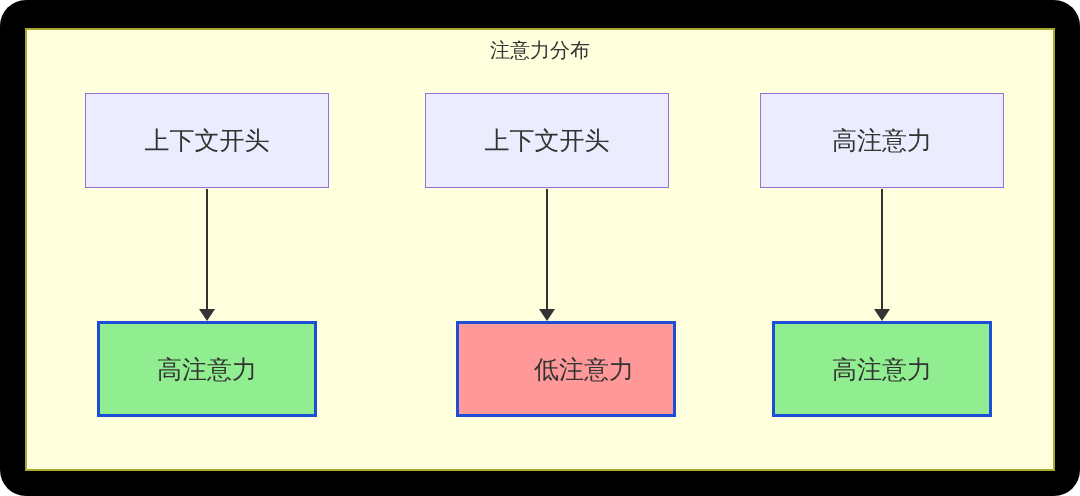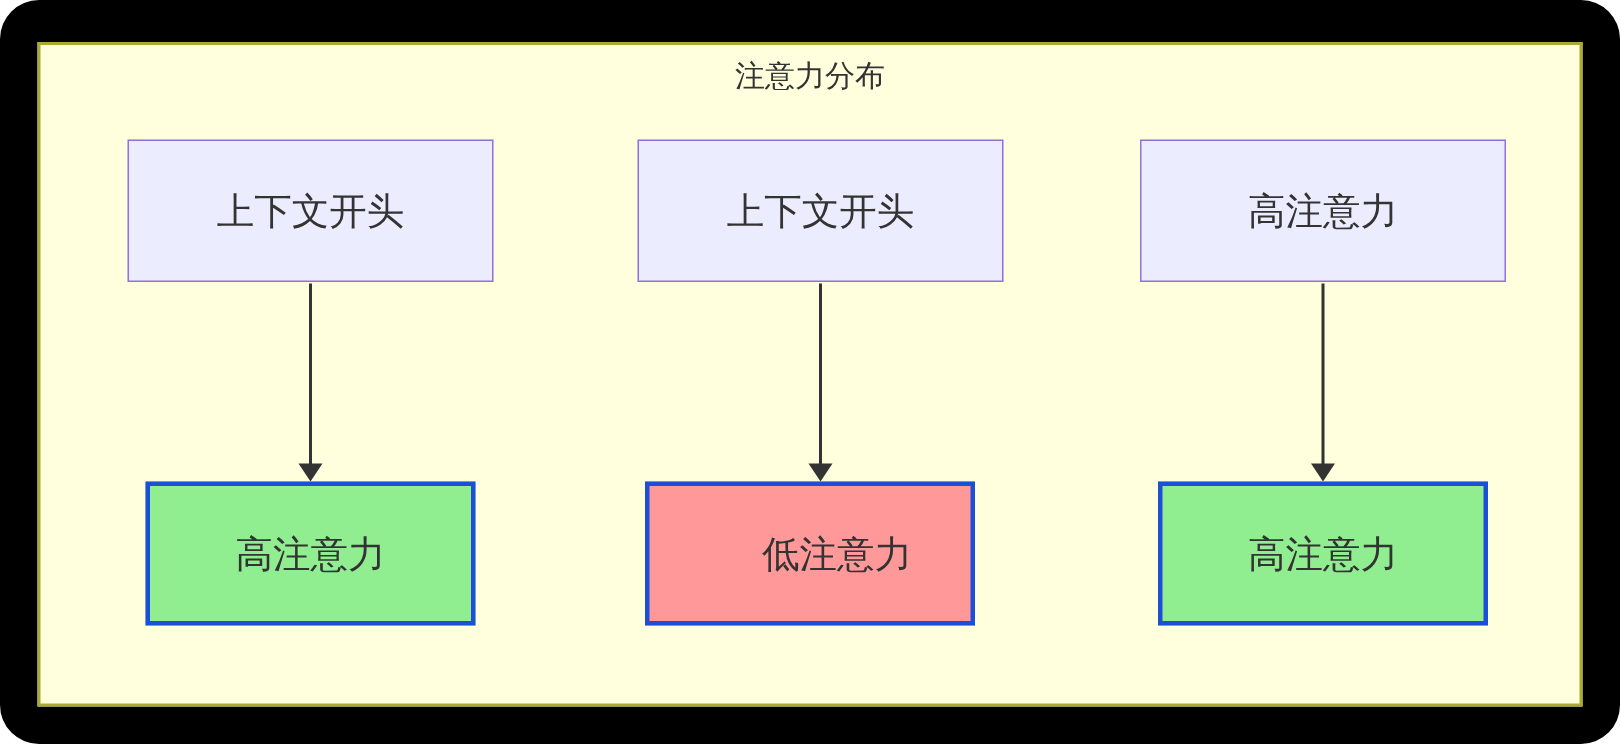--- a/index.html
+++ b/index.html
@@ -78,21 +78,21 @@
     border-left: 8px solid transparent;
     border-right: 8px solid transparent;
     border-top: 12px solid #333333;
   }
 
   
   .col-a.source { left: 85px; }
   .col-b.source { left: 425px; }
   .col-c.source { left: 760px; }
   .col-a.target { left: 97px; }
-  .col-b.target { left: 430px; padding-left: 36px; }
+  .col-b.target { left: 456px; padding-left: 36px; }
   .col-c.target { left: 772px; }
   .col-a.edge-line { left: 206px; }
   .col-b.edge-line { left: 546px; }
   .col-c.edge-line { left: 881px; }
   .col-a.arrowhead { left: 199px; }
   .col-b.arrowhead { left: 539px; }
   .col-c.arrowhead { left: 874px; }
 </style>
 </head>
 <body>

